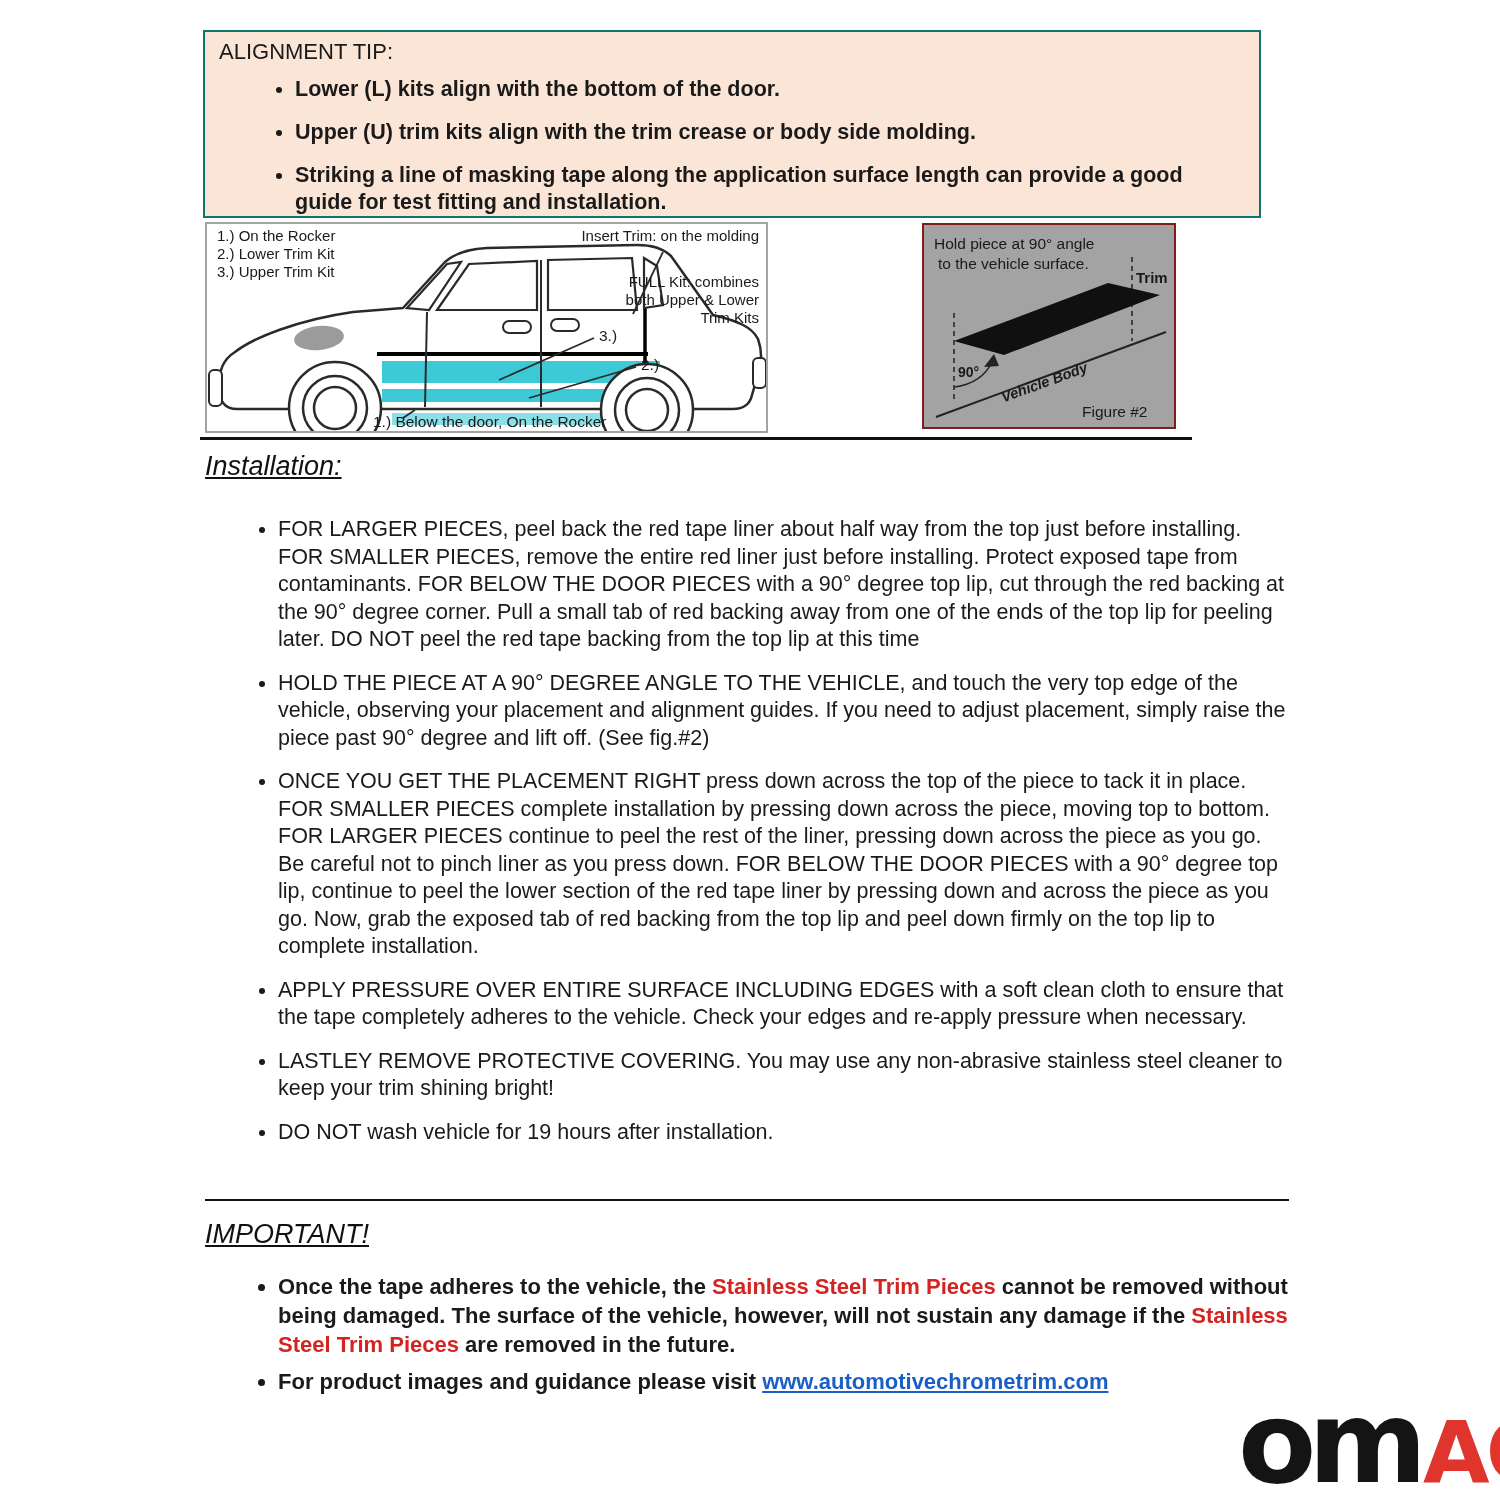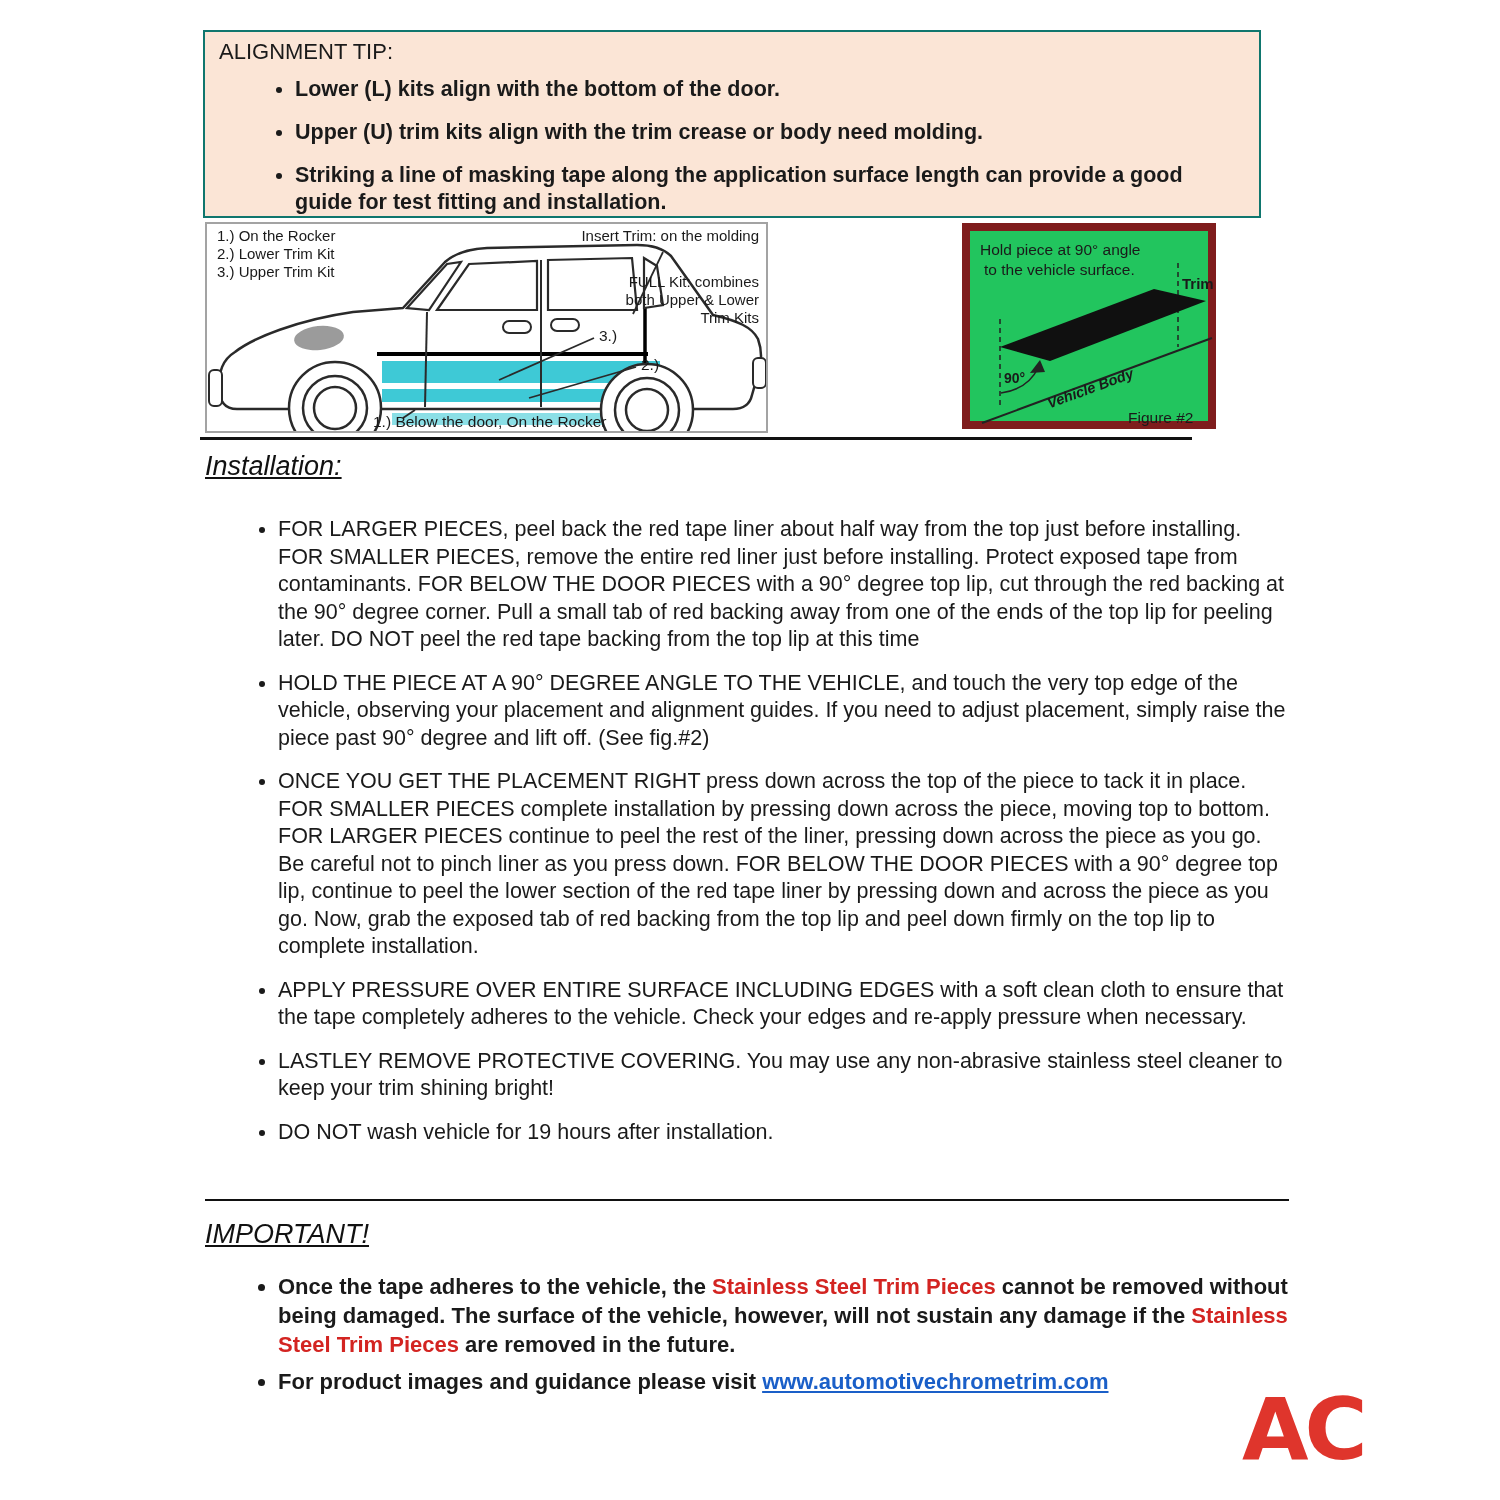--- a/index.html
+++ b/index.html
@@ -11,21 +11,21 @@
            background:#fbe5d6;border:2px solid #0f766e;box-sizing:border-box;}
   .tip-title{position:absolute;left:14px;top:7px;font-size:22px;}
   .tip-list{position:absolute;left:0;top:44px;margin:0;padding-left:90px;width:940px;
             list-style:disc outside;font-size:21.5px;line-height:27px;font-weight:bold;}
   .tip-list li{margin-bottom:16px;}
 
   
   .car-box{position:absolute;left:205px;top:222px;width:563px;height:211px;
            border:2px solid #a3a3a3;box-sizing:border-box;background:#fff;}
   .fig-box{position:absolute;left:922px;top:223px;width:254px;height:206px;
-           border:8px solid #7f1d1d;box-sizing:border-box;background:#22c55e;margin-left:40px;}
+           border:2px solid #7f1d1d;box-sizing:border-box;background:#a3a3a3;}
   .rule-thick{position:absolute;left:200px;top:437px;width:992px;height:3px;background:#111;}
 
   svg text{font-family:"Liberation Sans",sans-serif;fill:#1a1a1a;}
 
   
   .section-head{position:absolute;font-size:27px;font-style:italic;
                 text-decoration:underline;color:#111;}
   .head-install{left:205px;top:451px;}
   .head-important{left:205px;top:1219px;}
 
@@ -53,21 +53,21 @@
 </style>
 </head>
 <body>
 
 <div class="page">
 
   <div class="tip-box">
     <div class="tip-title">ALIGNMENT TIP:</div>
     <ul class="tip-list">
       <li>Lower (L) kits align with the bottom of the door.</li>
-      <li>Upper (U) trim kits align with the trim crease or body need molding.</li>
+      <li>Upper (U) trim kits align with the trim crease or body side molding.</li>
       <li>Striking a line of masking tape along the application surface length can provide a good guide for test fitting and installation.</li>
     </ul>
   </div>
 
   <div class="car-box">
     <svg width="559" height="207" viewBox="0 0 559 207">
 
       <path d="M 30 185 L 526 185 C 537 185 543 180 545 171 L 551 150 C 555 138 555 126 551 115
            C 545 103 531 97 506 91 L 464 32 C 456 24 446 21 430 21 L 280 24
            C 260 25 247 30 238 38 L 196 84 L 146 88 C 90 96 46 114 28 128
@@ -158,16 +158,17 @@
   <ul class="important-list">
     <li>
       <span>Once the tape adheres to the vehicle, the </span><span class="red-em">Stainless Steel Trim Pieces</span><span> cannot be removed without being damaged. The surface of the vehicle, however, will not sustain any damage if the </span><span class="red-em">Stainless Steel Trim Pieces</span><span> are removed in the future.</span>
     </li>
     <li>
       <span>For product images and guidance please visit </span><a class="link">www.automotivechrometrim.com</a>
     </li>
   </ul>
 
   <div class="logo">
+    <span class="logo-om">om</span>
     <span class="logo-ac">AC</span>
   </div>
 
 </div>
 
 </body></html>

